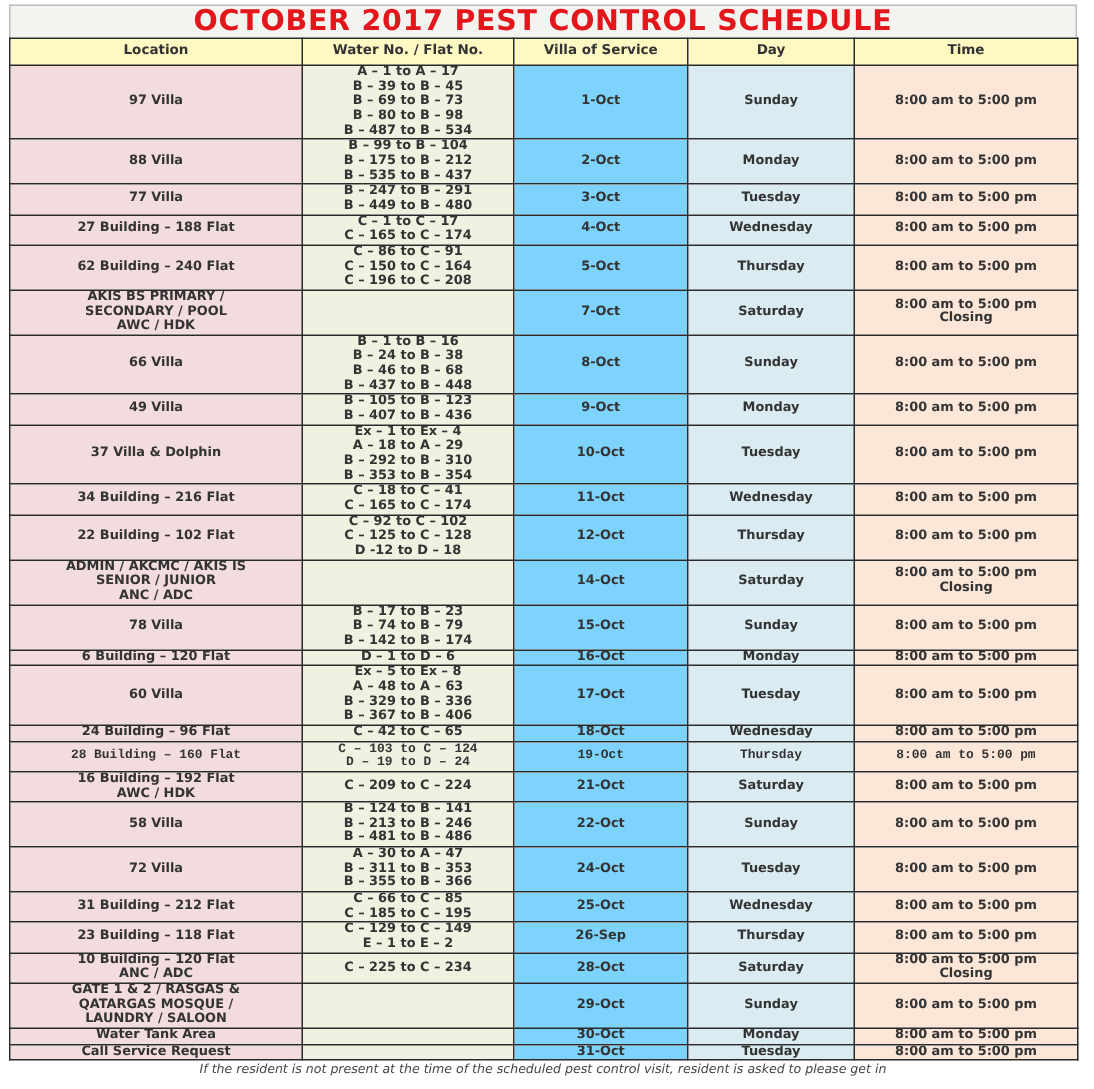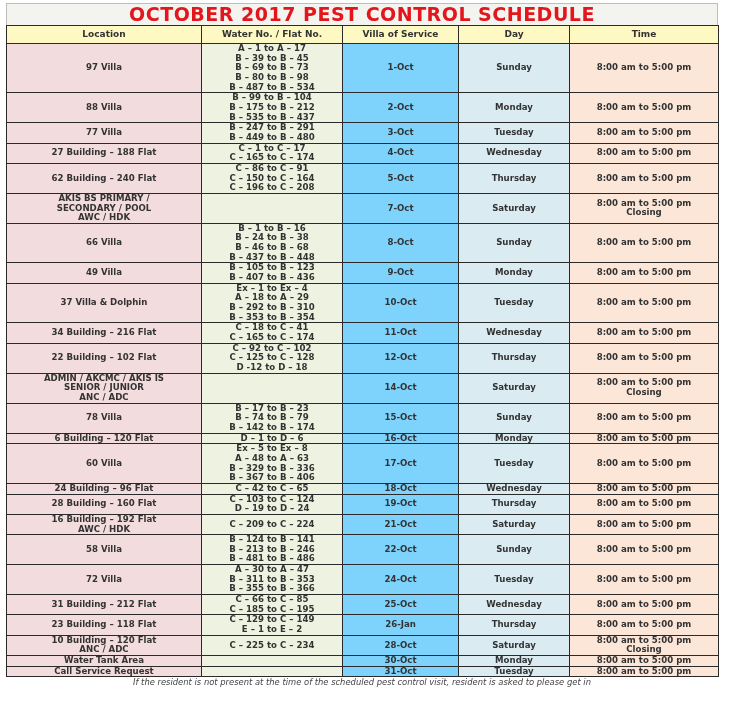--- a/index.html
+++ b/index.html
@@ -275,21 +275,21 @@
           </td>
           <td class="villa">
             <span>C – 42 to C – 65</span>
           </td>
           <td class="date">18-Oct</td>
           <td class="day">Wednesday</td>
           <td class="time">
             <span style="display: block;">8:00 am to 5:00 pm</span>
           </td>
         </tr>
-        <tr style="height: 19.2px;">
+        <tr style="height: 19.2px; font-family: Liberation Mono, monospace;">
           <td class="loc">
             <span>28 Building – 160 Flat</span>
           </td>
           <td class="villa">
             <span>C – 103 to C – 124</span>
             <span>D – 19 to D – 24</span>
           </td>
           <td class="date">19-Oct</td>
           <td class="day">Thursday</td>
           <td class="time">
@@ -355,39 +355,52 @@
           </td>
         </tr>
         <tr style="height: 19.2px;">
           <td class="loc">
             <span>23 Building – 118 Flat</span>
           </td>
           <td class="villa">
             <span>C – 129 to C – 149</span>
             <span>E – 1 to E – 2</span>
           </td>
-          <td class="date">26-Jan</td>
+          <td class="date">26-Sep</td>
           <td class="day">Thursday</td>
           <td class="time">
             <span style="display: block;">8:00 am to 5:00 pm</span>
           </td>
         </tr>
         <tr style="height: 19.2px;">
           <td class="loc">
             <span>10 Building – 120 Flat</span>
             <span>ANC / ADC</span>
           </td>
           <td class="villa">
             <span>C – 225 to C – 234</span>
           </td>
           <td class="date">28-Oct</td>
           <td class="day">Saturday</td>
           <td class="time">
             <span style="display: block;">8:00 am to 5:00 pm</span>
             <span style="display: block;">Closing</span>
+          </td>
+        </tr>
+        <tr style="height: 28.8px;">
+          <td class="loc">
+            <span>GATE 1 &amp; 2 / RASGAS &amp;</span>
+            <span>QATARGAS MOSQUE /</span>
+            <span>LAUNDRY / SALOON</span>
+          </td>
+          <td class="villa"></td>
+          <td class="date">29-Oct</td>
+          <td class="day">Sunday</td>
+          <td class="time">
+            <span style="display: block;">8:00 am to 5:00 pm</span>
           </td>
         </tr>
         <tr style="height: 9.6px;">
           <td class="loc">
             <span>Water Tank Area</span>
           </td>
           <td class="villa"></td>
           <td class="date">30-Oct</td>
           <td class="day">Monday</td>
           <td class="time">

